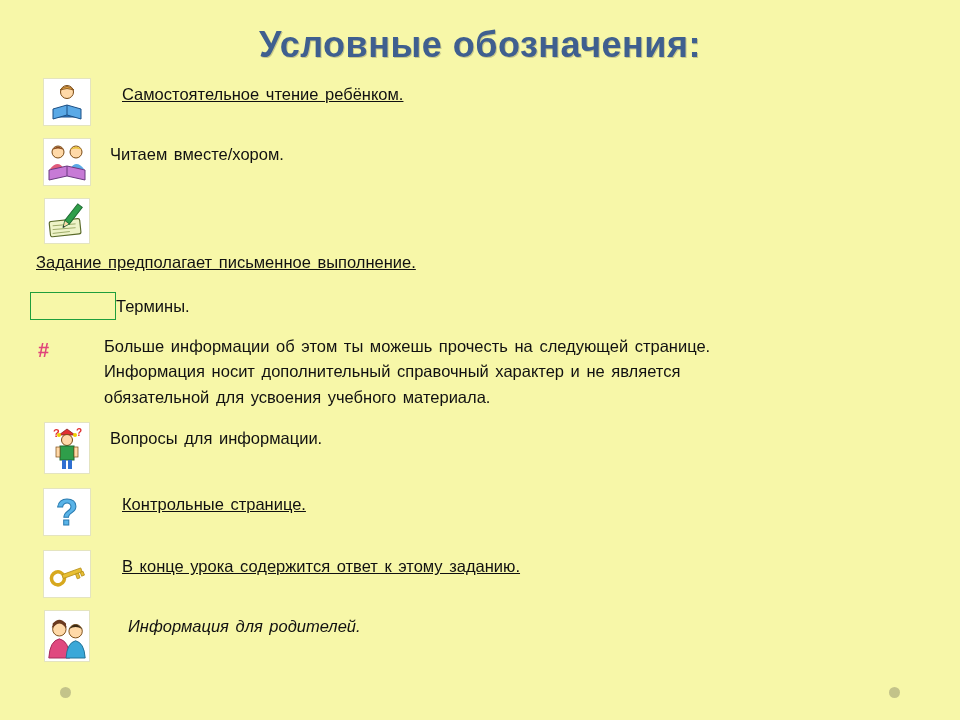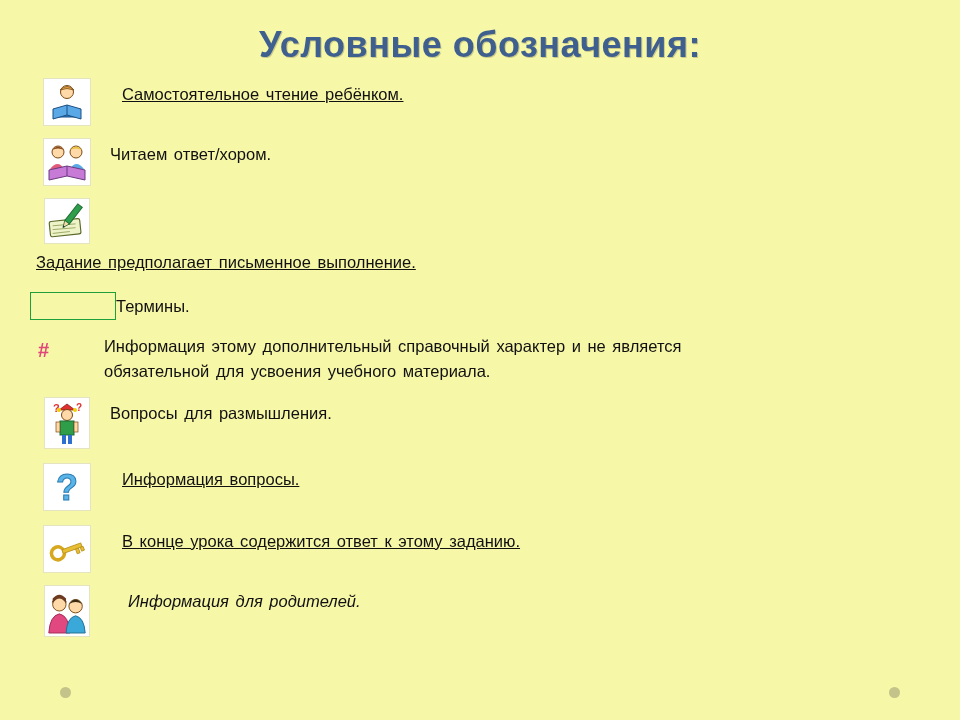--- a/index.html
+++ b/index.html
@@ -138,21 +138,21 @@
         <circle cx="14" cy="13" r="6" fill="#ffd9a8" stroke="#7a4a14" stroke-width="1"></circle>
         <path d="M8 11 Q14 4 20 11 Q14 8 8 11 Z" fill="#8a4a1e"></path>
         <circle cx="32" cy="13" r="6" fill="#ffd9a8" stroke="#7a4a14" stroke-width="1"></circle>
         <path d="M26 11 Q32 4 38 11 Q32 8 26 11 Z" fill="#e8c23d"></path>
         <path d="M6 30 Q14 20 20 30 Z" fill="#e05a7b"></path>
         <path d="M26 30 Q32 20 40 30 Z" fill="#5aa9e6"></path>
         <path d="M5 31 L23 27 L41 31 L41 41 L23 37 L5 41 Z" fill="#c77ad6" stroke="#6b3a80" stroke-width="1"></path>
         <line x1="23" y1="27" x2="23" y2="37" stroke="#6b3a80" stroke-width="1"></line>
       </svg>
     </div>
-    <div class="text-cell">Читаем ответ/хором.</div>
+    <div class="text-cell">Читаем вместе/хором.</div>
   </div>
 
   <div class="row row-writing">
     <div class="icon-cell">
       <svg class="icon-box sm" viewBox="0 0 46 46" xmlns="http://www.w3.org/2000/svg">
         <rect x="0" y="0" width="46" height="46" fill="#ffffff"></rect>
         <rect x="5" y="22" width="32" height="16" rx="2" fill="#eef3c8" stroke="#5a6a2a" stroke-width="1.2" transform="rotate(-6 21 30)"></rect>
         <line x1="8" y1="28" x2="32" y2="26" stroke="#9aa866" stroke-width="1"></line>
         <line x1="8" y1="32" x2="32" y2="30" stroke="#9aa866" stroke-width="1"></line>
         <line x1="8" y1="36" x2="26" y2="34" stroke="#9aa866" stroke-width="1"></line>
@@ -171,21 +171,22 @@
       <div class="terms-rect"></div>
     </div>
     <div class="text-cell">Термины.</div>
   </div>
 
   <div class="row row-info">
     <div class="icon-cell">
       <span class="hash">#</span>
     </div>
     <div class="text-cell">
-      <div>Информация  этому дополнительный  справочный характер и не является</div>
+      <div>Больше информации  об этом ты можешь прочесть на следующей  странице.</div>
+      <div>Информация  носит дополнительный  справочный характер и не является</div>
       <div>обязательной  для  усвоения учебного материала.</div>
     </div>
   </div>
 
   <div class="row row-think">
     <div class="icon-cell">
       <svg class="icon-box tall" viewBox="0 0 44 50" xmlns="http://www.w3.org/2000/svg">
         <rect x="0" y="0" width="44" height="50" fill="#ffffff"></rect>
         <text x="8" y="14" font-family="Liberation Sans, sans-serif" font-size="11" fill="#e03030" font-weight="bold">?</text>
         <text x="31" y="13" font-family="Liberation Sans, sans-serif" font-size="10" fill="#e03030" font-weight="bold">?</text>
@@ -193,31 +194,31 @@
         <circle cx="14" cy="12" r="2" fill="#f0d000"></circle>
         <circle cx="30" cy="12" r="2" fill="#f0d000"></circle>
         <circle cx="22" cy="17" r="5.5" fill="#ffd9a8" stroke="#7a4a14" stroke-width="1"></circle>
         <rect x="15" y="23" width="14" height="14" fill="#2f9e4a" stroke="#1d6b31" stroke-width="1"></rect>
         <rect x="17" y="37" width="4" height="9" fill="#2f6fd0"></rect>
         <rect x="23" y="37" width="4" height="9" fill="#2f6fd0"></rect>
         <rect x="11" y="24" width="4" height="10" fill="#ffd9a8" stroke="#7a4a14" stroke-width="0.7"></rect>
         <rect x="29" y="24" width="4" height="10" fill="#ffd9a8" stroke="#7a4a14" stroke-width="0.7"></rect>
       </svg>
     </div>
-    <div class="text-cell">Вопросы для размышления.</div>
+    <div class="text-cell">Вопросы для информации.</div>
   </div>
 
   <div class="row row-control">
     <div class="icon-cell">
       <svg class="icon-box" viewBox="0 0 46 46" xmlns="http://www.w3.org/2000/svg">
         <rect x="0" y="0" width="46" height="46" fill="#ffffff"></rect>
         <text x="23" y="36" text-anchor="middle" font-family="Liberation Sans, sans-serif" font-size="36" font-weight="bold" fill="#5ab4e8" stroke="#2a7bb0" stroke-width="1">?</text>
       </svg>
     </div>
-    <div class="text-cell text-indent-1">Информация  вопросы.</div>
+    <div class="text-cell text-indent-1">Контрольные  странице.</div>
   </div>
 
   <div class="row row-key">
     <div class="icon-cell">
       <svg class="icon-box" viewBox="0 0 46 46" xmlns="http://www.w3.org/2000/svg">
         <rect x="0" y="0" width="46" height="46" fill="#ffffff"></rect>
         <g transform="rotate(-20 23 23)">
           <circle cx="13" cy="24" r="6.5" fill="none" stroke="#d7a81e" stroke-width="3.5"></circle>
           <rect x="18" y="22" width="20" height="4" fill="#e8bf33" stroke="#b8901a" stroke-width="0.8"></rect>
           <rect x="31" y="26" width="3" height="5" fill="#e8bf33" stroke="#b8901a" stroke-width="0.8"></rect>

